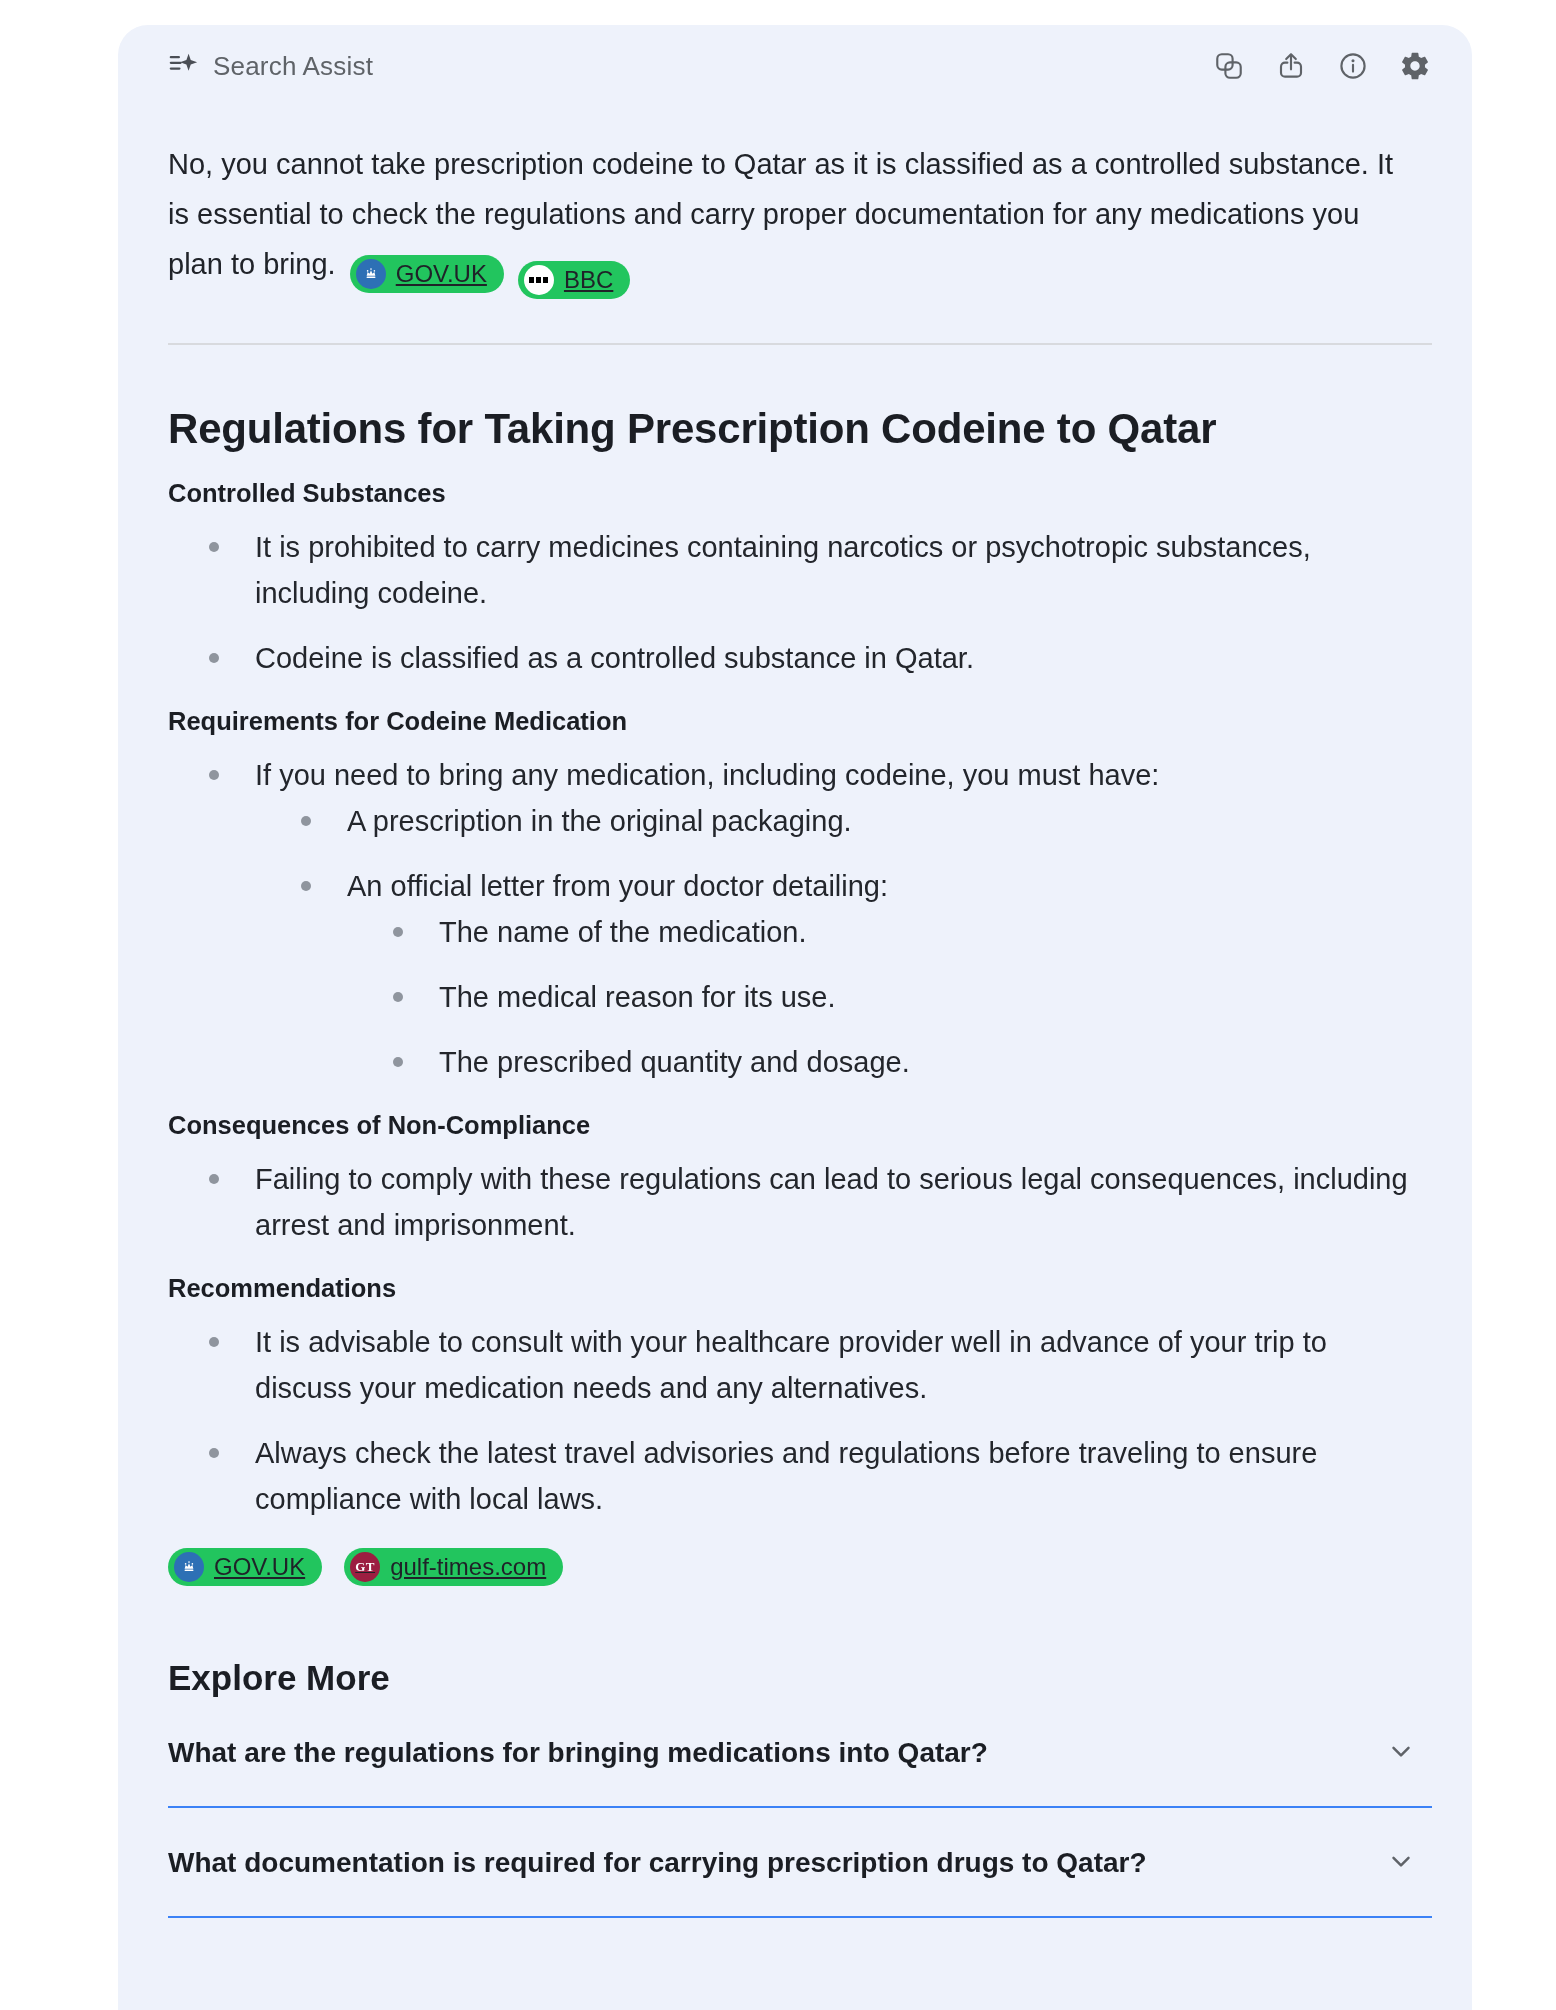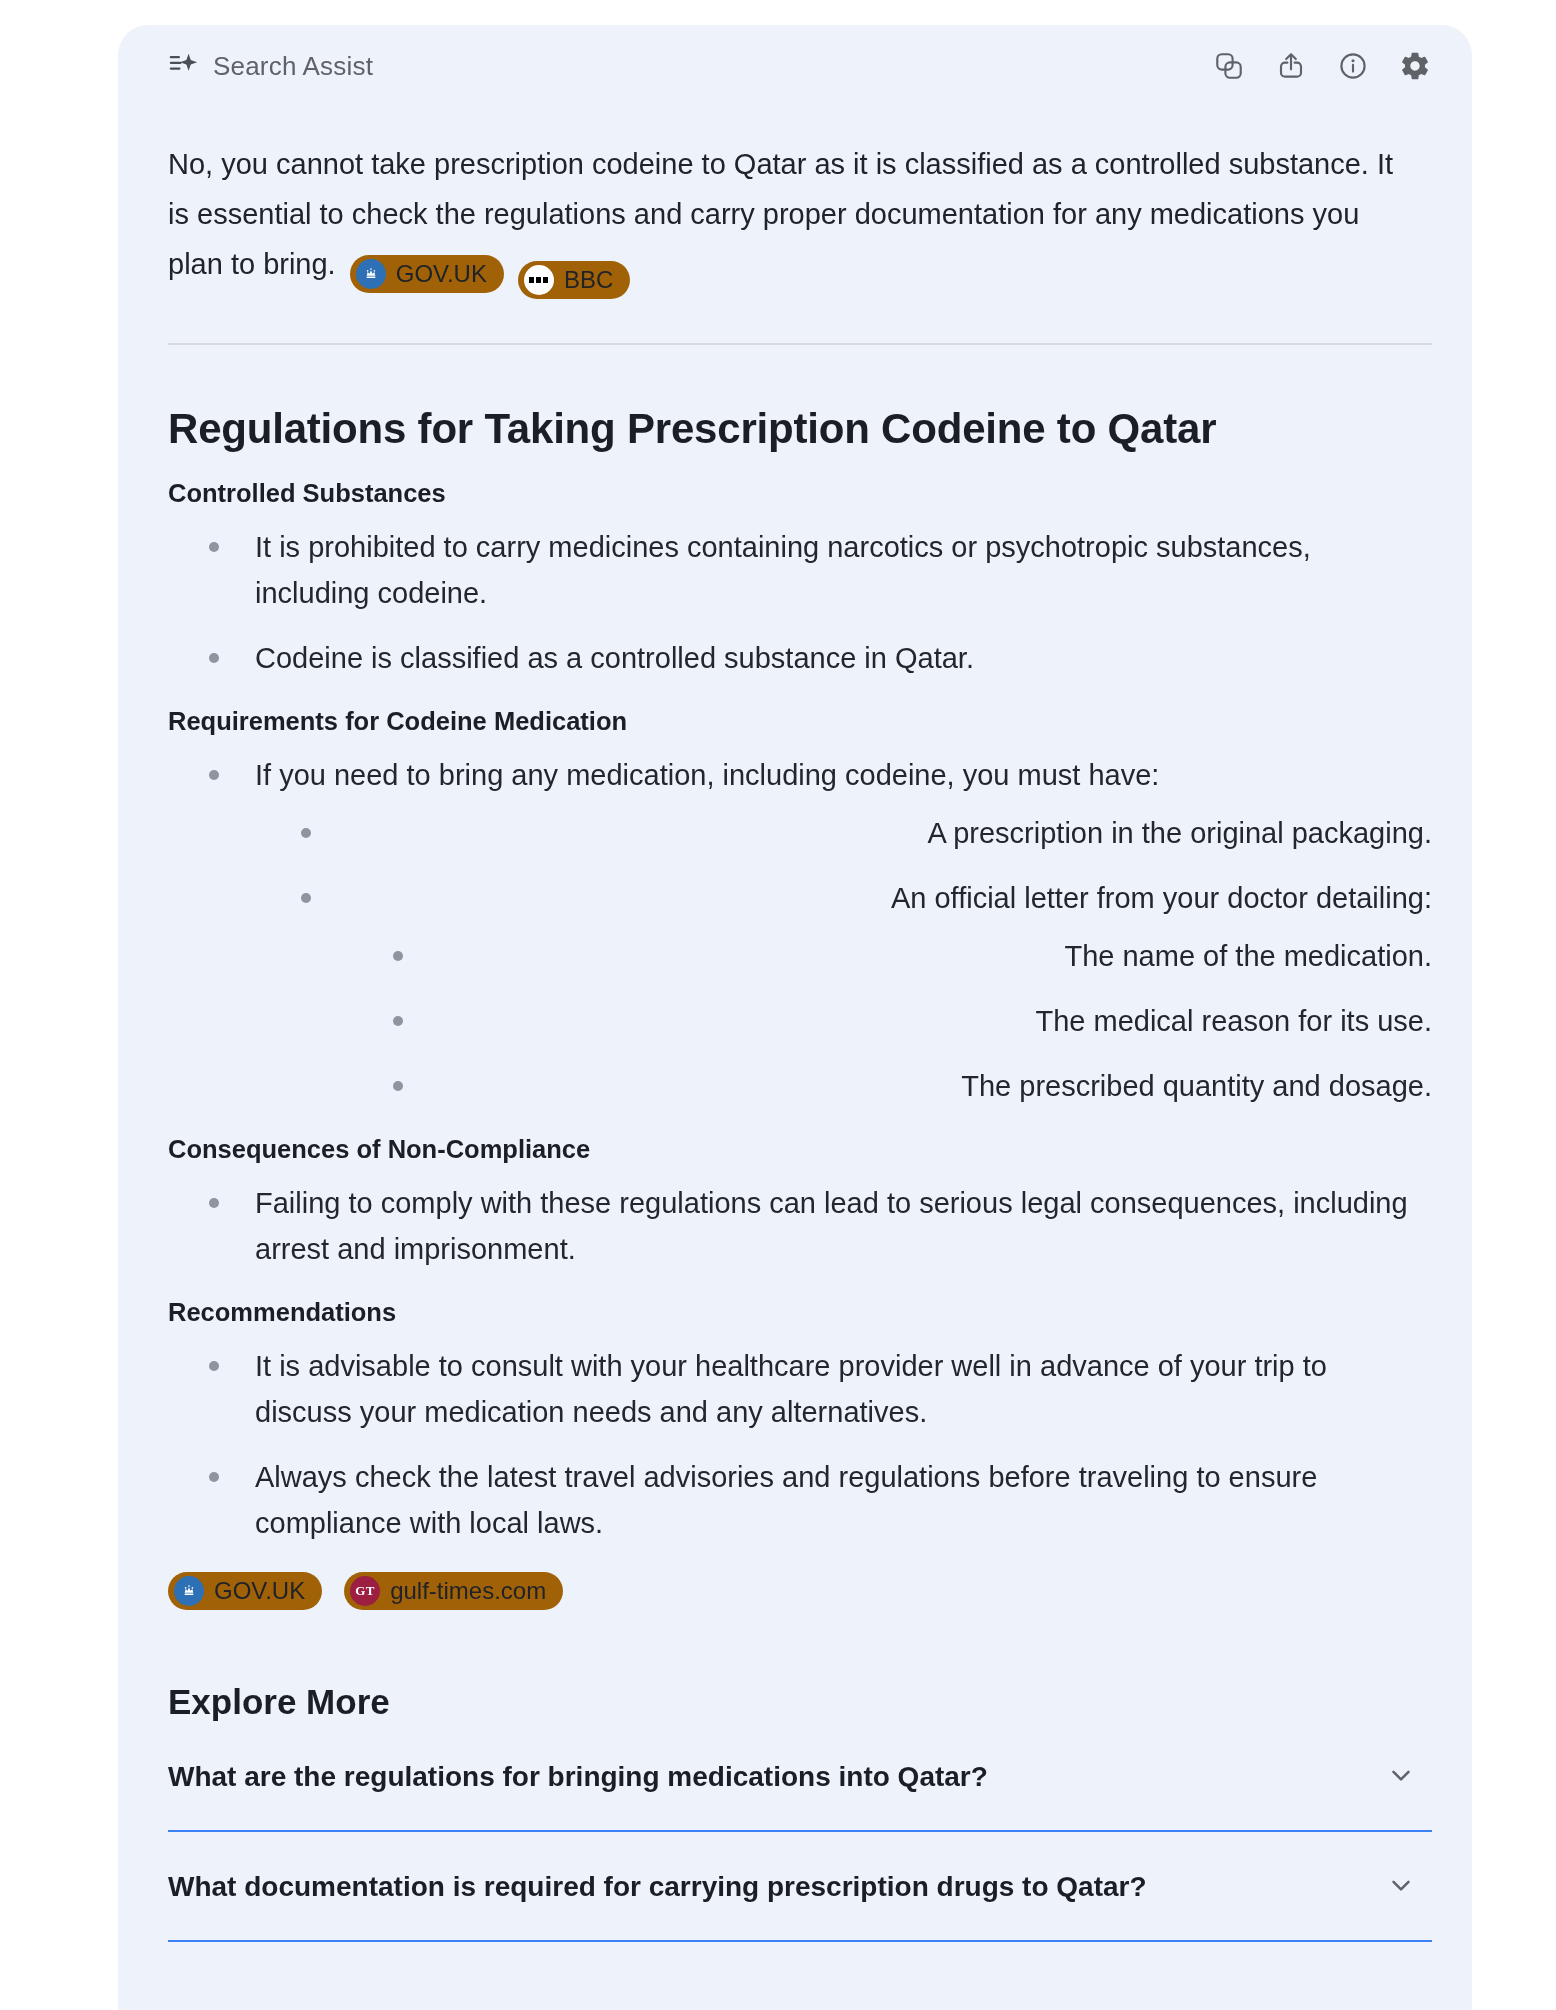--- a/index.html
+++ b/index.html
@@ -37,28 +37,29 @@
 
   
   .answer {
     margin-top:50px;
     width:1238px;
     font-size:29px; line-height:50px;
     color:#202329;
   }
   .chip {
     display:inline-flex; align-items:center; gap:10px;
-    background:#a16207;
+    background:#22c55e;
     border-radius:21px;
     padding:4px 17px 4px 6px;
     font-size:24px; line-height:30px; color:#1f2228;
     vertical-align:-9px;
     margin-left:6px;
     cursor:pointer;
     white-space:nowrap;
+    text-decoration:underline;
   }
   .chip-circle {
     width:30px; height:30px; border-radius:50%;
     display:flex; align-items:center; justify-content:center;
     flex:none;
   }
   .circle-govuk { background:#2d70b5; }
   .circle-bbc { background:#ffffff; }
   .bbc-blocks { display:flex; gap:2px; }
   .bbc-blocks i { width:5px; height:6px; background:#000; display:block; }
@@ -74,21 +75,21 @@
     letter-spacing:-0.2px;
   }
   .h3 {
     margin:26px 0 0 0;
     font-size:25.5px; font-weight:700; color:#1b1e24;
   }
   ul.lst {
     list-style:none; margin:16px 0 0 41px; padding:0;
     font-size:29px; line-height:46px; color:#23262c;
   }
-  ul.lst ul.lst { margin-top:12px; margin-left:46px;text-align:right; }
+  ul.lst ul.lst { margin-top:0; margin-left:46px; }
   ul.lst li { position:relative; padding-left:46px; }
   ul.lst li + li { margin-top:19px; }
   ul.lst li::before {
     content:""; position:absolute; left:0; top:18px;
     width:10px; height:10px; border-radius:50%;
     background:#8f959e;
   }
   ul.lst li ul.lst li:first-child { margin-top:0; }
   .li-text { display:block; max-width:1160px; }
 

